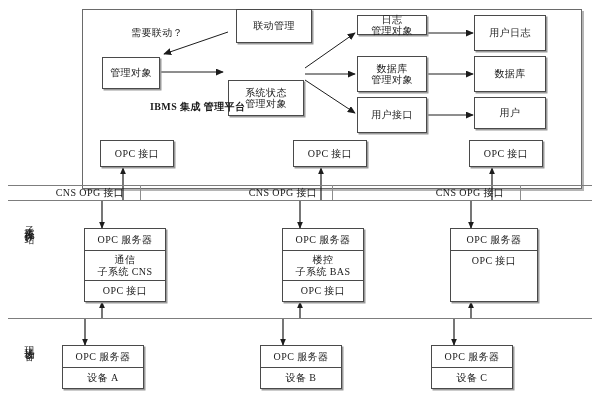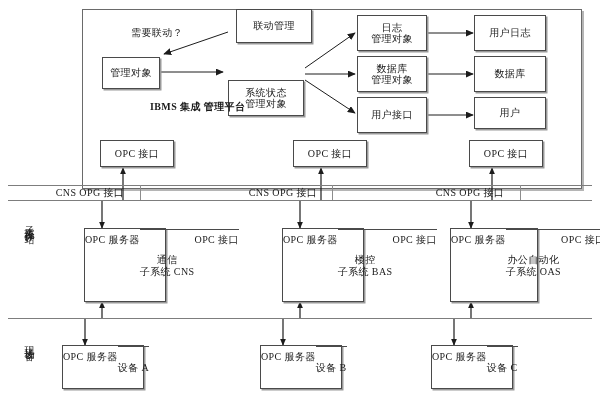--- a/index.html
+++ b/index.html
@@ -31,21 +31,21 @@
   }
   .box .ln{display:block;}
 
   
   .stack{
     position:absolute;
     box-sizing:border-box;
     background:#ffffff;
     border:1px solid #4a4a4a;
     box-shadow:1.5px 1.5px 0 0 #9a9a9a;
-    display:flex;flex-direction:row;
+    display:flex;flex-direction:column;
   }
   .stack .cell{
     box-sizing:border-box;
     flex:0 0 auto;
     display:flex;flex-direction:column;
     align-items:center;justify-content:center;
     text-align:center;
     font-size:10px;
     line-height:1.15;
     letter-spacing:.4px;
@@ -159,21 +159,21 @@
 
   <div class="box" style="left:102px;top:57px;width:58px;height:32px;">
     <span class="ln">管理对象</span>
   </div>
 
   <div class="box" style="left:228px;top:55px;width:76px;height:36px;margin-top:25px;">
     <span class="ln">系统状态</span>
     <span class="ln">管理对象</span>
   </div>
 
-  <div class="box" style="left:357px;top:15px;width:70px;height:36px;">
+  <div class="box" style="left:357px;top:15px;width:70px;height:20px;">
     <span class="ln">日志</span>
     <span class="ln">管理对象</span>
   </div>
 
   <div class="box" style="left:357px;top:56px;width:70px;height:36px;">
     <span class="ln">数据库</span>
     <span class="ln">管理对象</span>
   </div>
 
   <div class="box" style="left:474px;top:15px;width:72px;height:36px;">
@@ -251,24 +251,20 @@
     </div>
     <div class="cell" style="height:21px;">
       <span>OPC 接口</span>
     </div>
   </div>
 
   <div class="stack" style="left:450px;top:228px;width:88px;height:74px;">
     <div class="cell" style="height:21px;">
       <span>OPC 服务器</span>
     </div>
-    <div class="cell mid">
-      <span class="ln">办公自动化</span>
-      <span class="ln">子系统 OAS</span>
-    </div>
     <div class="cell" style="height:21px;">
       <span>OPC 接口</span>
     </div>
   </div>
 
   <div class="hr" style="left:8px;top:318px;width:584px;"></div>
 
   <div class="vlbl" style="left:24px;top:338px;">
     <span>现场设备</span>
   </div>

